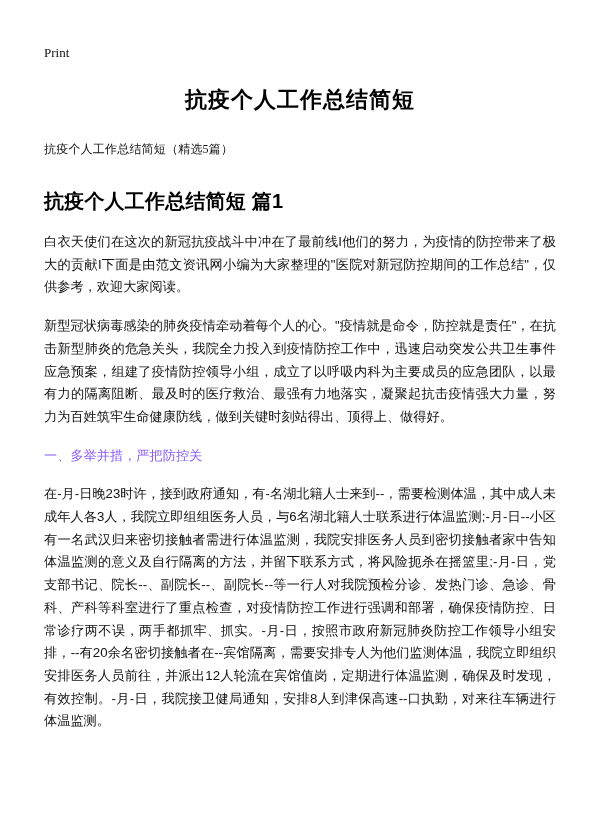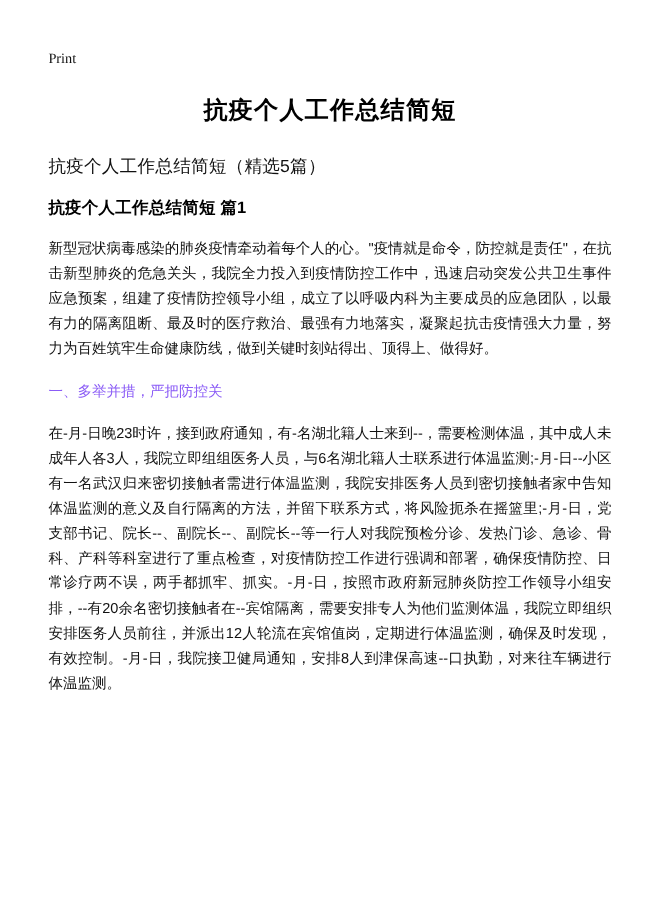--- a/index.html
+++ b/index.html
@@ -30,27 +30,28 @@
   }
   h1.doc-title {
     font-size: 22px;
     font-weight: bold;
     text-align: center;
     margin: 0 0 26px 0;
     letter-spacing: 1px;
     color: #000;
   }
   .subtitle {
-    font-size: 16px;
-    margin: 0 0 18px 0;
+    font-size: 12px;
+    margin: 0 0 30px 0;
     color: #111;
     letter-spacing: 0.2px;
+    font-family: Liberation Serif, serif;
   }
   h2.section-heading {
-    font-size: 15px;
+    font-size: 20px;
     font-weight: bold;
     margin: 0 0 16px 0;
     color: #000;
     letter-spacing: 0.2px;
   }
   p.para {
     font-size: 13.2px;
     line-height: 1.72;
     margin: 0 0 16px 0;
     text-align: justify;
@@ -70,20 +71,21 @@
 <div class="page">
 
   <div class="print-label">Print</div>
 
   <h1 class="doc-title">抗疫个人工作总结简短</h1>
 
   <div class="subtitle">抗疫个人工作总结简短（精选5篇）</div>
 
   <h2 class="section-heading">抗疫个人工作总结简短 篇1</h2>
 
+  <p class="para">白衣天使们在这次的新冠抗疫战斗中冲在了最前线I他们的努力，为疫情的防控带来了极大的贡献I下面是由范文资讯网小编为大家整理的"医院对新冠防控期间的工作总结"，仅供参考，欢迎大家阅读。</p>
 
   <p class="para">新型冠状病毒感染的肺炎疫情牵动着每个人的心。"疫情就是命令，防控就是责任"，在抗击新型肺炎的危急关头，我院全力投入到疫情防控工作中，迅速启动突发公共卫生事件应急预案，组建了疫情防控领导小组，成立了以呼吸内科为主要成员的应急团队，以最有力的隔离阻断、最及时的医疗救治、最强有力地落实，凝聚起抗击疫情强大力量，努力为百姓筑牢生命健康防线，做到关键时刻站得出、顶得上、做得好。</p>
 
   <p class="sub-heading">一、多举并措，严把防控关</p>
 
 
 
   <p class="para">在-月-日晚23时许，接到政府通知，有-名湖北籍人士来到--，需要检测体温，其中成人未成年人各3人，我院立即组组医务人员，与6名湖北籍人士联系进行体温监测;-月-日--小区有一名武汉归来密切接触者需进行体温监测，我院安排医务人员到密切接触者家中告知体温监测的意义及自行隔离的方法，并留下联系方式，将风险扼杀在摇篮里;-月-日，党支部书记、院长--、副院长--、副院长--等一行人对我院预检分诊、发热门诊、急诊、骨科、产科等科室进行了重点检查，对疫情防控工作进行强调和部署，确保疫情防控、日常诊疗两不误，两手都抓牢、抓实。-月-日，按照市政府新冠肺炎防控工作领导小组安排，--有20余名密切接触者在--宾馆隔离，需要安排专人为他们监测体温，我院立即组织安排医务人员前往，并派出12人轮流在宾馆值岗，定期进行体温监测，确保及时发现，有效控制。-月-日，我院接卫健局通知，安排8人到津保高速--口执勤，对来往车辆进行体温监测。</p>
 
 </div>

